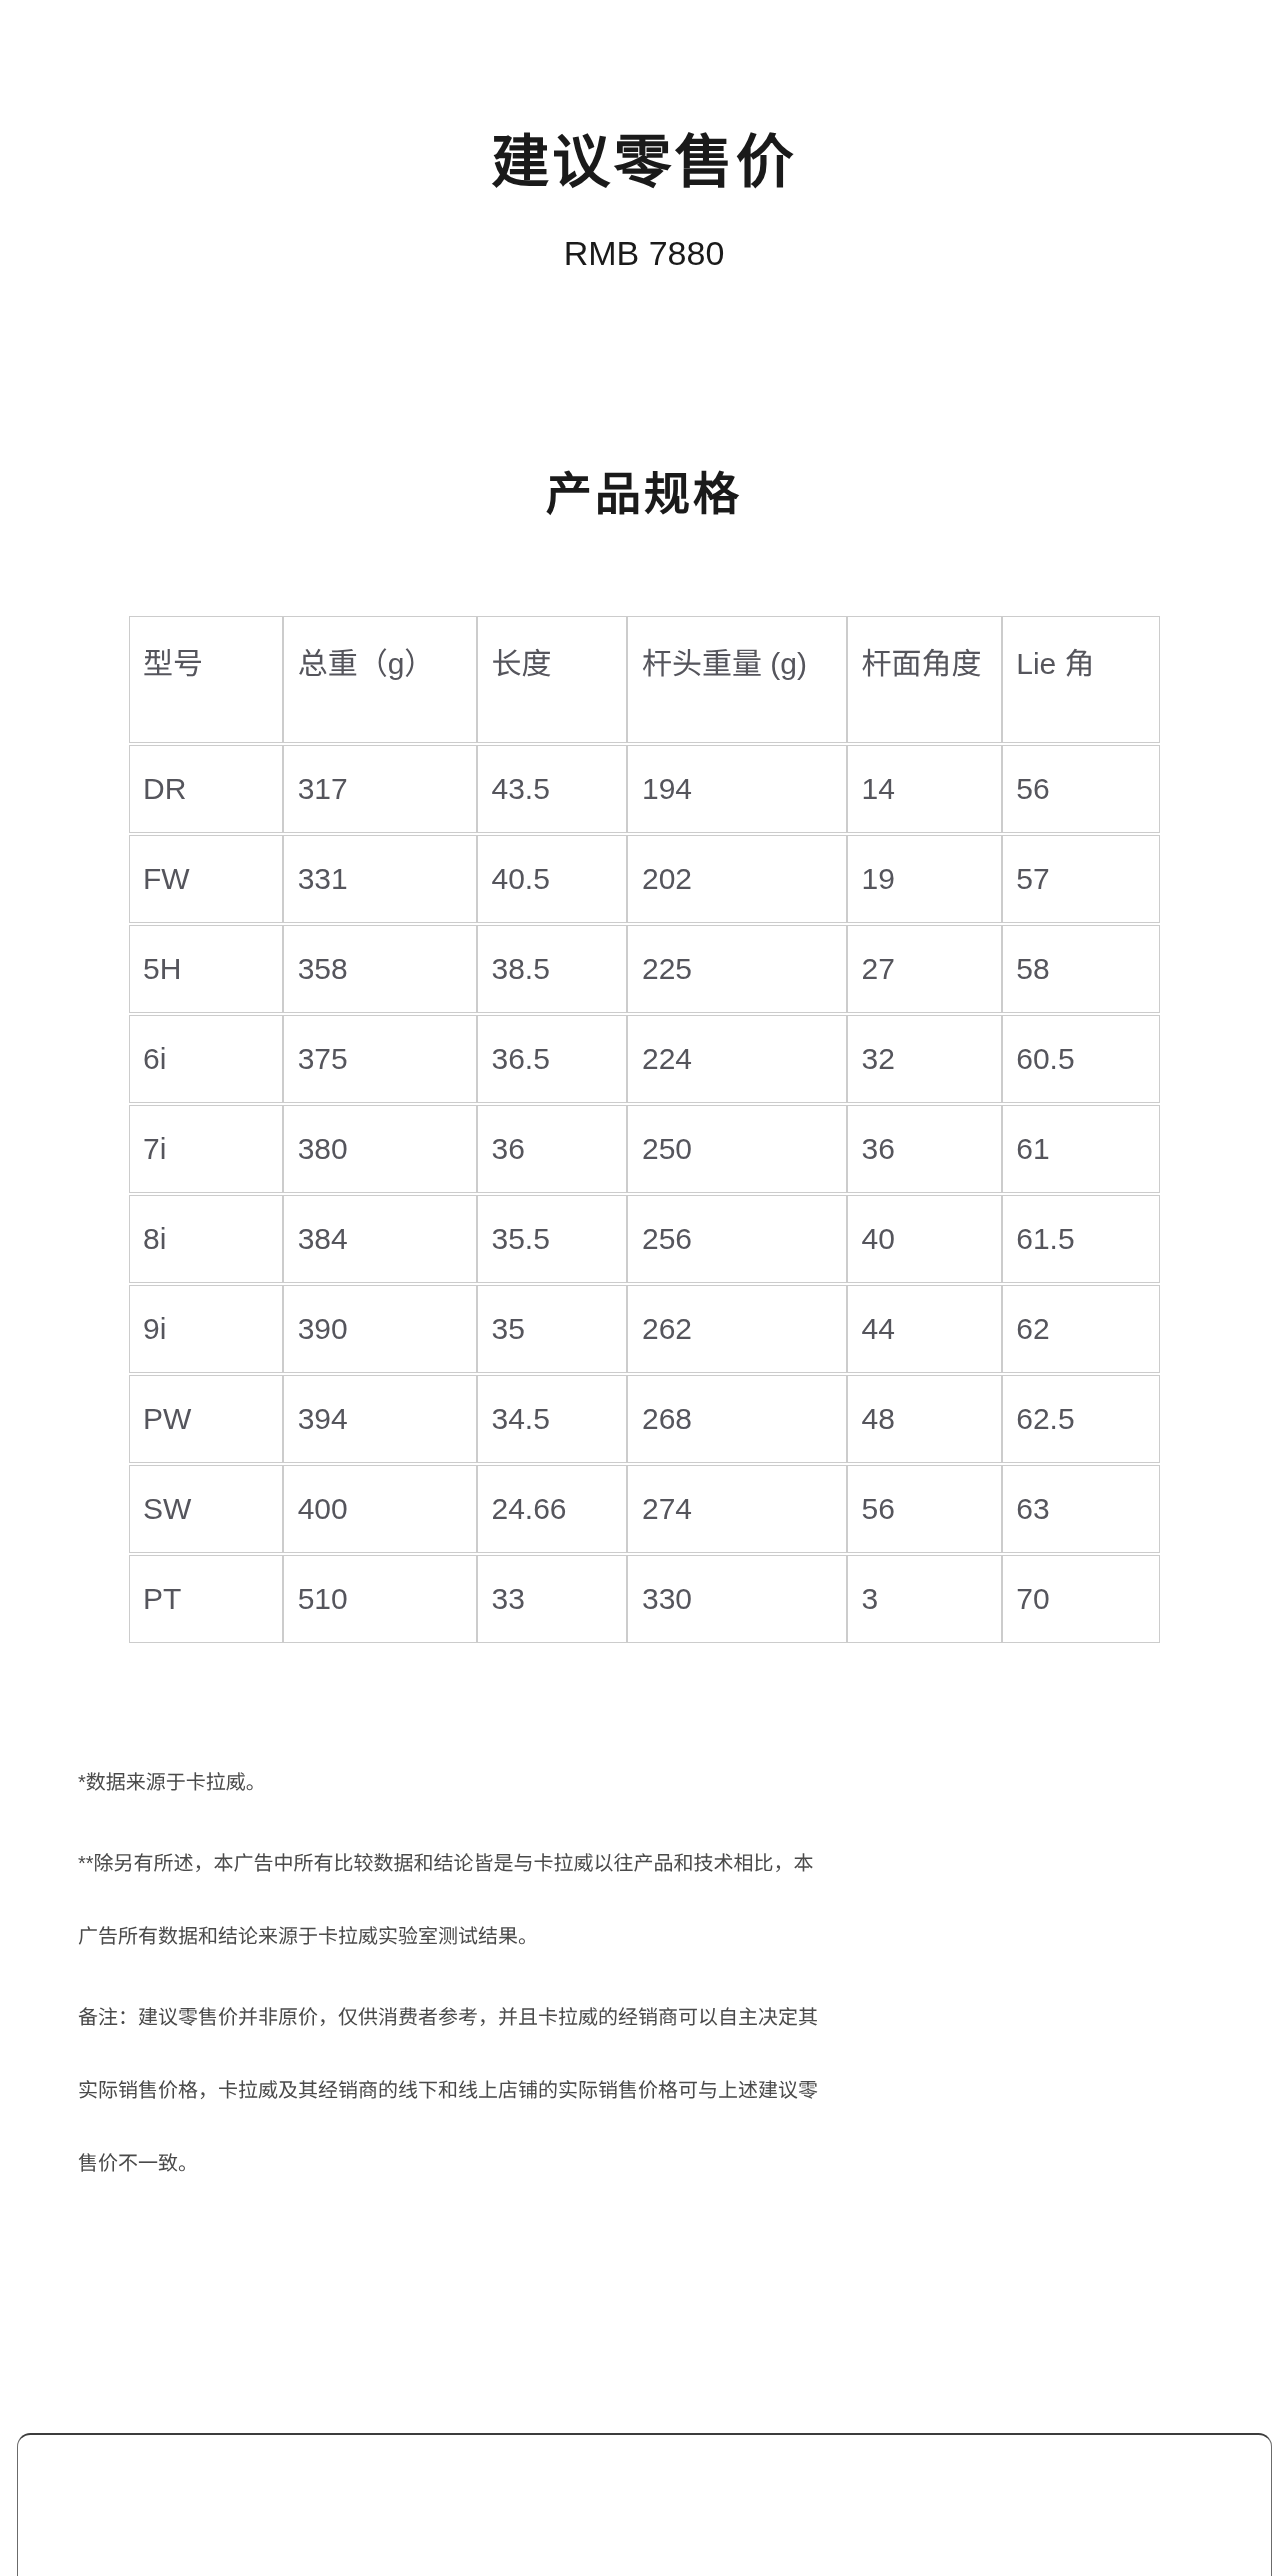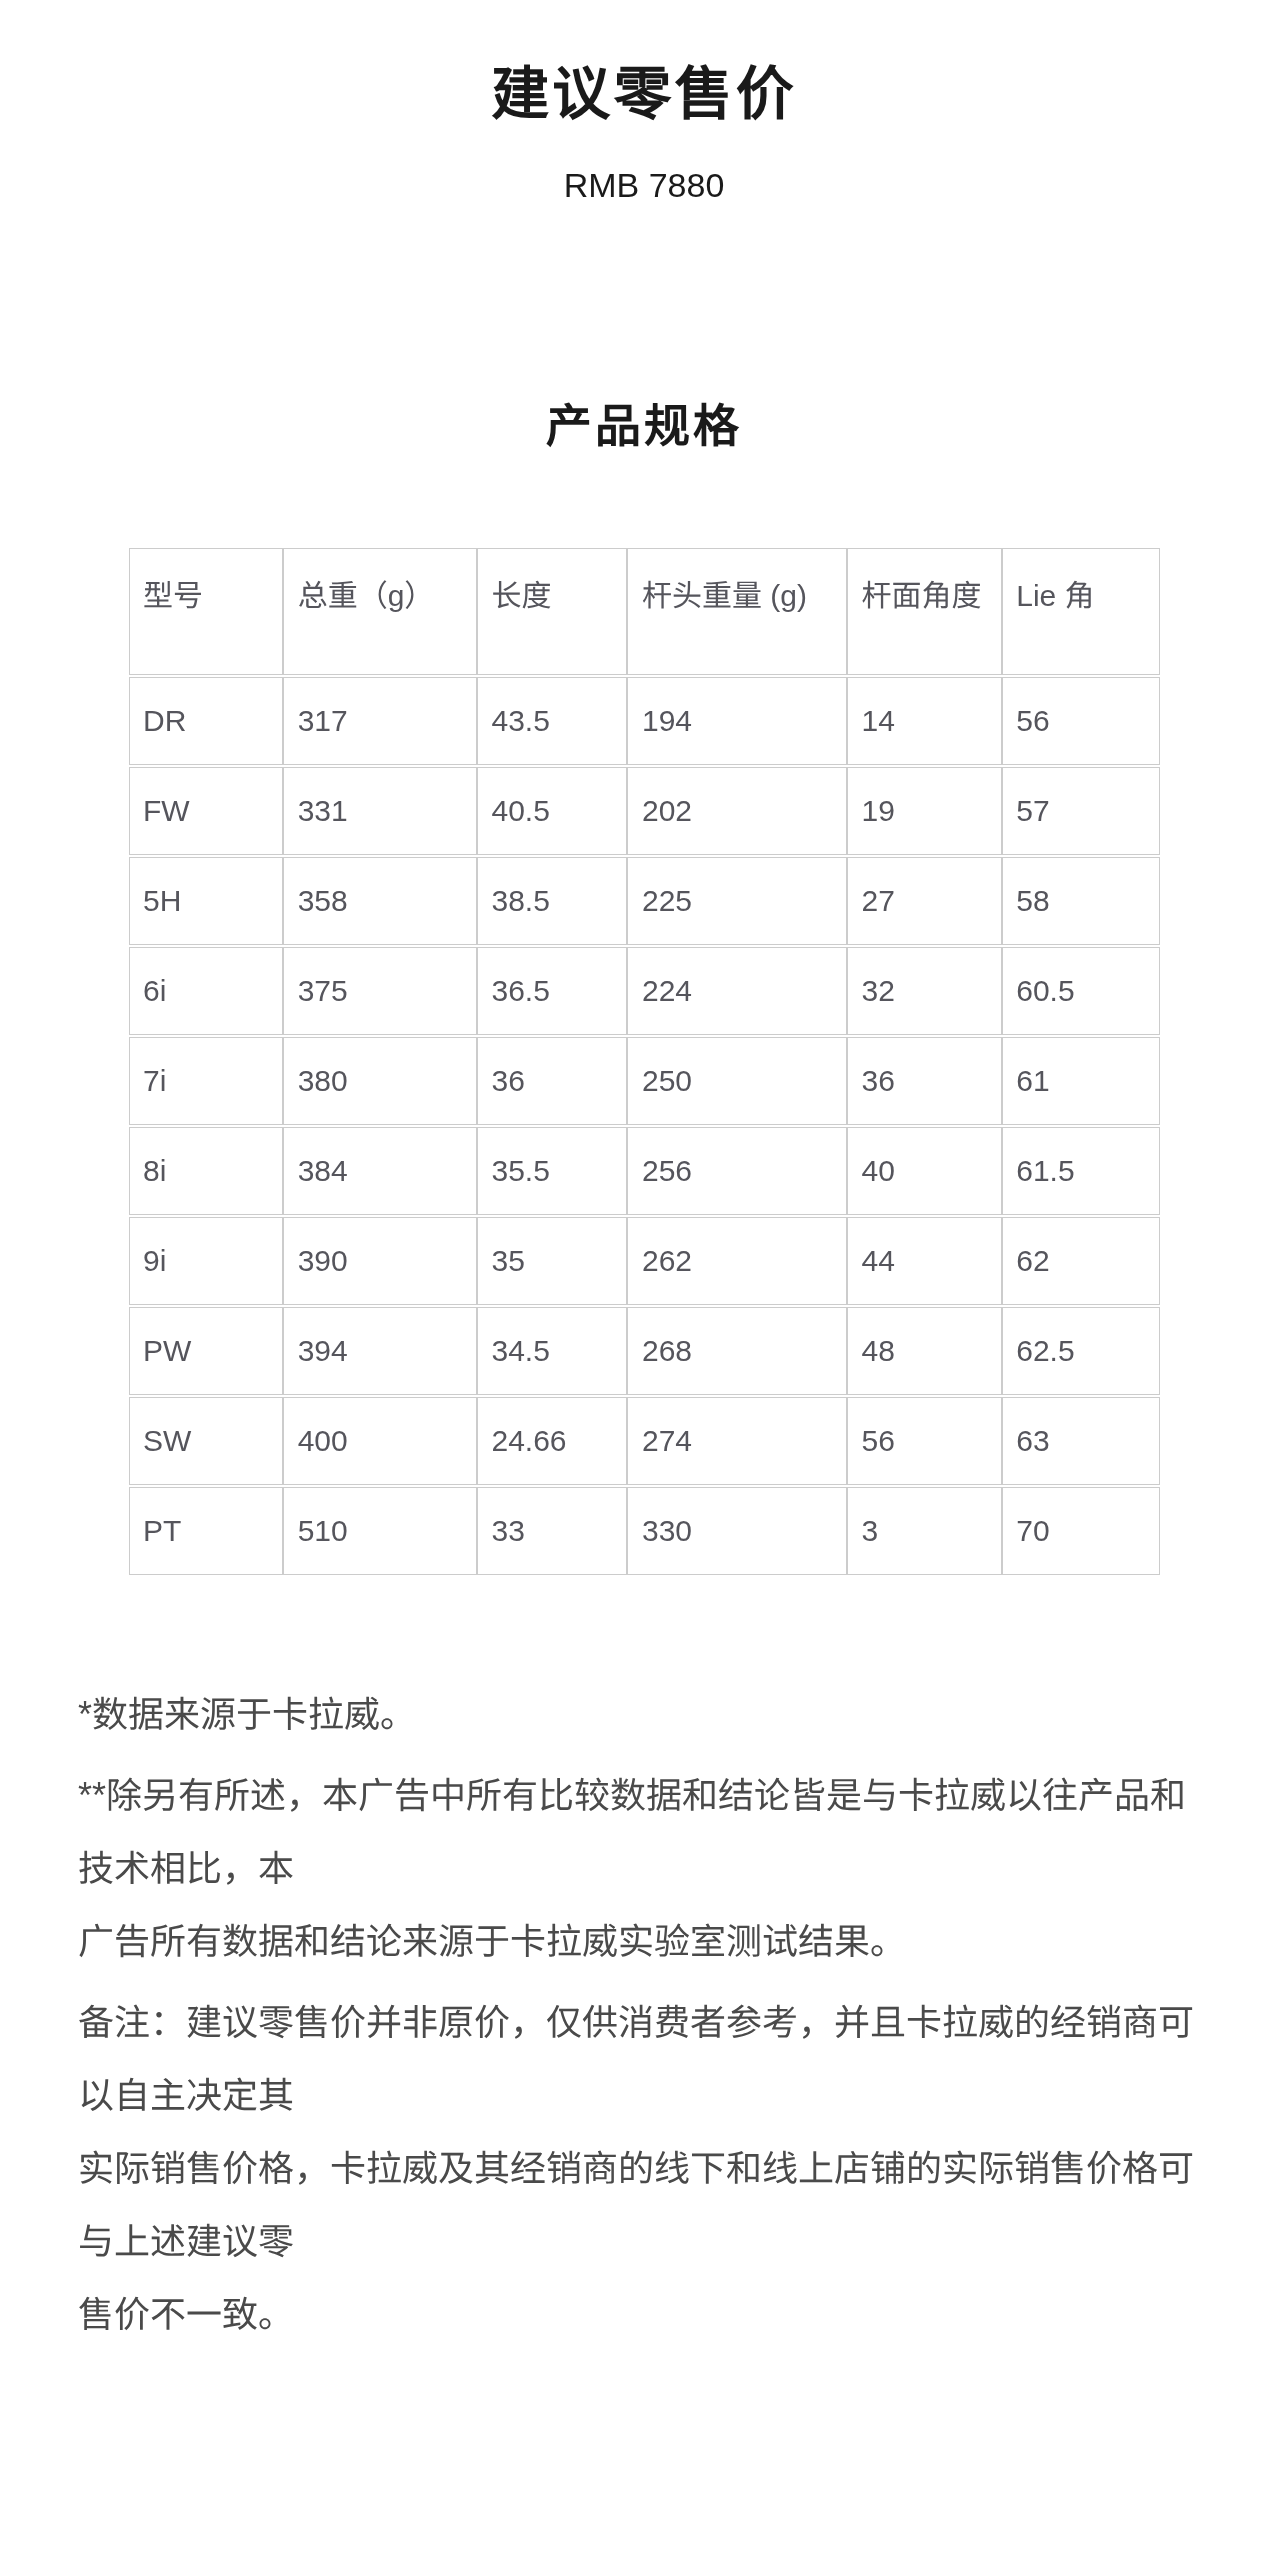--- a/index.html
+++ b/index.html
@@ -19,21 +19,21 @@
   }
   .page{
     position:relative;
     width:1288px;
     height:2576px;
     margin:0 auto;
     background:var(--bg);
     overflow:hidden;
   }
   .big-title{
-    padding-top:52px;
+    padding-top:120px;
     margin:0;
     text-align:center;
     font-size:58px;
     line-height:83px;
     font-weight:700;
     color:var(--ink);
     letter-spacing:3.1px;
   }
   .price-line{
     margin-top:24px;
@@ -86,21 +86,21 @@
     line-height:36px;
   }
   .col-model{width:15.0%;}
   .col-weight{width:18.8%;}
   .col-length{width:14.6%;}
   .col-head{width:21.3%;}
   .col-loft{width:15.0%;}
   .col-lie{width:15.3%;}
   .notes{
     margin:101px 73px 0 78px;
-    font-size:36px;
+    font-size:20px;
     line-height:73px;
     color:var(--note-text);
   }
   .notes p{
     margin:0 0 7.8px 0;
     padding:0;
   }
   .notes p:last-child{margin-bottom:0;}
   .footer-card{
     width:1255px;

